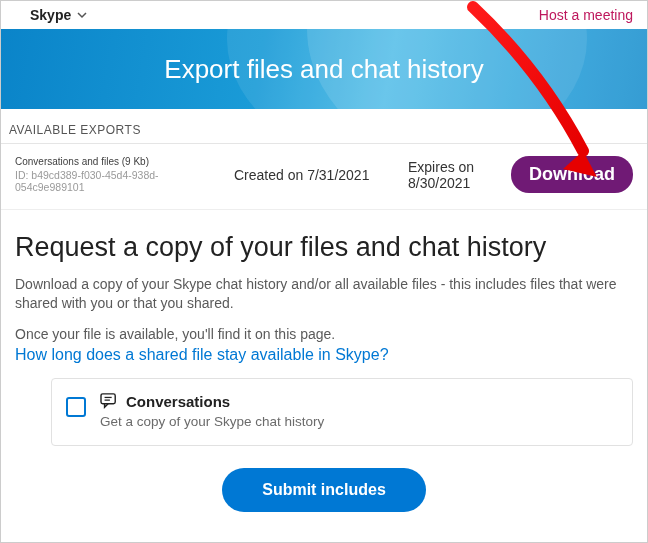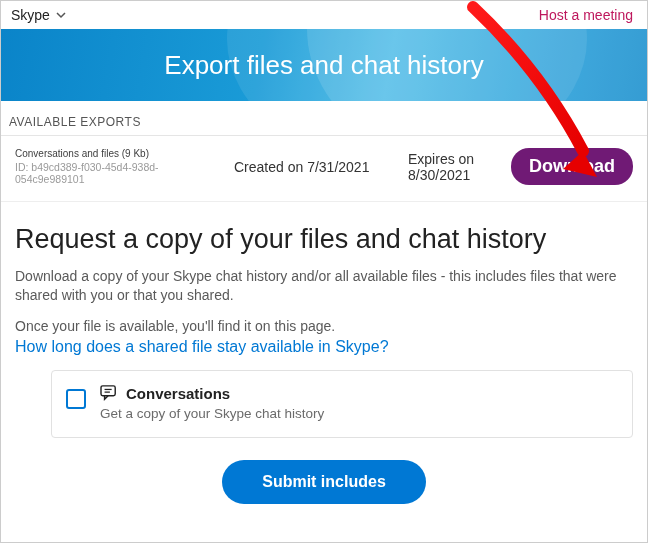--- a/index.html
+++ b/index.html
@@ -14,25 +14,25 @@
     overflow: hidden;
   }
   .topbar {
     display: flex;
     justify-content: space-between;
     align-items: center;
     padding: 6px 14px 6px 10px;
     font-size: 14px;
   }
   .brand { display: flex; align-items: center; gap: 6px; cursor: pointer; }
-  .brand-text { font-weight: 400; }
+  .brand-text { font-weight: 700; margin-left: 19px; }
   .chev-down svg { width: 10px; height: 10px; display:block; }
   .host-link { color: #be185d; cursor:pointer; font-size:14px; }
   .banner {
-    height: 72px;
+    height: 80px;
     background: linear-gradient(100deg,#0a84c9 0%, #1a9bd7 40%, #46b9e6 60%, #29a3dc 80%, #1a8fce 100%);
     position: relative;
     display:flex; align-items:center; justify-content:center;
     color:#fff;
     overflow:hidden;
   }
   .banner::before, .banner::after {
     content:""; position:absolute; border-radius:50%;
     background: rgba(255,255,255,0.12);
   }

